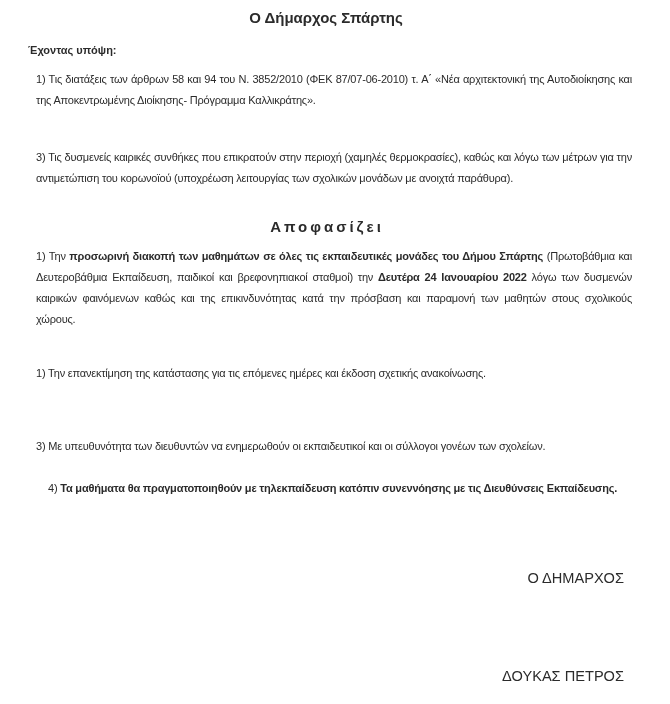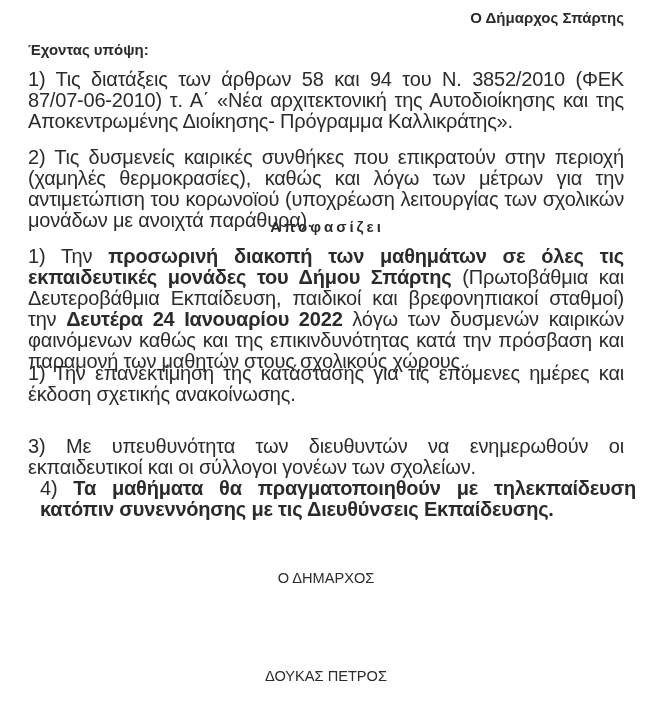--- a/index.html
+++ b/index.html
@@ -1,38 +1,38 @@
 <!DOCTYPE html>
 <html><head>
 <meta charset="utf-8">
 <style>
   html, body { margin: 0; padding: 0; background: #ffffff; }
   body { width: 670px; height: 704px; overflow: hidden; position: relative;
          font-family: "Liberation Sans", "DejaVu Sans", sans-serif; color: #2b2b2b; }
   .page { position: absolute; left: 28px; top: 0; width: 596px; }
-  .title { position: absolute; top: 8px; left: 0; width: 596px; text-align: right;
+  .title { position: absolute; top: 8px; left: 0; width: 596px; text-align: center;
            font-weight: bold; font-size: 15px; line-height: 20px; }
-  .heading { position: absolute; top: 40px; left: 0; font-weight: bold; font-size: 15px; line-height: 20px; }
-  .para { position: absolute; left: 0; width: 596px; font-size: 20px; line-height: 21px;
+  .heading { position: absolute; top: 40px; left: 0; font-weight: bold; font-size: 11px; line-height: 20px; }
+  .para { position: absolute; left: 8px; width: 596px; font-size: 11px; line-height: 21px;
           text-align: justify; letter-spacing: -0.2px; }
   .para b { font-weight: bold; }
   .decide { position: absolute; top: 217px; left: 1px; width: 596px; text-align: center;
             font-weight: bold; font-size: 15px; line-height: 20px; letter-spacing: 3px; }
-  .sig { position: absolute; left: 0; width: 596px; text-align: center; font-size: 14.6px; line-height: 20px; }
+  .sig { position: absolute; left: 0; width: 596px; text-align: right; font-size: 14.6px; line-height: 20px; }
 </style>
 </head>
 <body>
 
 <div class="page">
   <div class="title">Ο Δήμαρχος Σπάρτης</div>
 
   <div class="heading">Έχοντας υπόψη:</div>
 
   <div class="para" style="top:69px;">1) Τις διατάξεις των άρθρων 58 και 94 του Ν. 3852/2010 (ΦΕΚ 87/07-06-2010) τ. Α΄ «Νέα αρχιτεκτονική της Αυτοδιοίκησης και της Αποκεντρωμένης Διοίκησης- Πρόγραμμα Καλλικράτης».</div>
-  <div class="para" style="top:147px;">2) Τις δυσμενείς καιρικές συνθήκες που επικρατούν στην περιοχή (χαμηλές θερμοκρασίες), καθώς και λόγω των μέτρων για την αντιμετώπιση του κορωνοϊού (υποχρέωση λειτουργίας των σχολικών μονάδων με ανοιχτά παράθυρα).</div>
+  <div class="para" style="top:147px;">3) Τις δυσμενείς καιρικές συνθήκες που επικρατούν στην περιοχή (χαμηλές θερμοκρασίες), καθώς και λόγω των μέτρων για την αντιμετώπιση του κορωνοϊού (υποχρέωση λειτουργίας των σχολικών μονάδων με ανοιχτά παράθυρα).</div>
 
   <div class="decide">Αποφασίζει</div>
 
   <div class="para" style="top:246px;"><span>1) Την </span><b>προσωρινή διακοπή των μαθημάτων σε όλες τις εκπαιδευτικές μονάδες του Δήμου Σπάρτης</b><span> (Πρωτοβάθμια και Δευτεροβάθμια Εκπαίδευση, παιδικοί και βρεφονηπιακοί σταθμοί) την </span><b>Δευτέρα 24 Ιανουαρίου 2022</b><span> λόγω των δυσμενών καιρικών φαινόμενων καθώς και της επικινδυνότητας κατά την πρόσβαση και παραμονή των μαθητών στους σχολικούς χώρους.</span></div>
 
   <div class="para" style="top:363px;">1) Την επανεκτίμηση της κατάστασης για τις επόμενες ημέρες και έκδοση σχετικής ανακοίνωσης.</div>
   <div class="para" style="top:416px;margin-top:20px;">3) Με υπευθυνότητα των διευθυντών να ενημερωθούν οι εκπαιδευτικοί και οι σύλλογοι γονέων των σχολείων.</div>
 
   <div class="para" style="top:478px;margin-left:12px;"><span>4) </span><b>Τα μαθήματα θα πραγματοποιηθούν με τηλεκπαίδευση κατόπιν συνεννόησης με τις Διευθύνσεις Εκπαίδευσης.</b></div>
 

